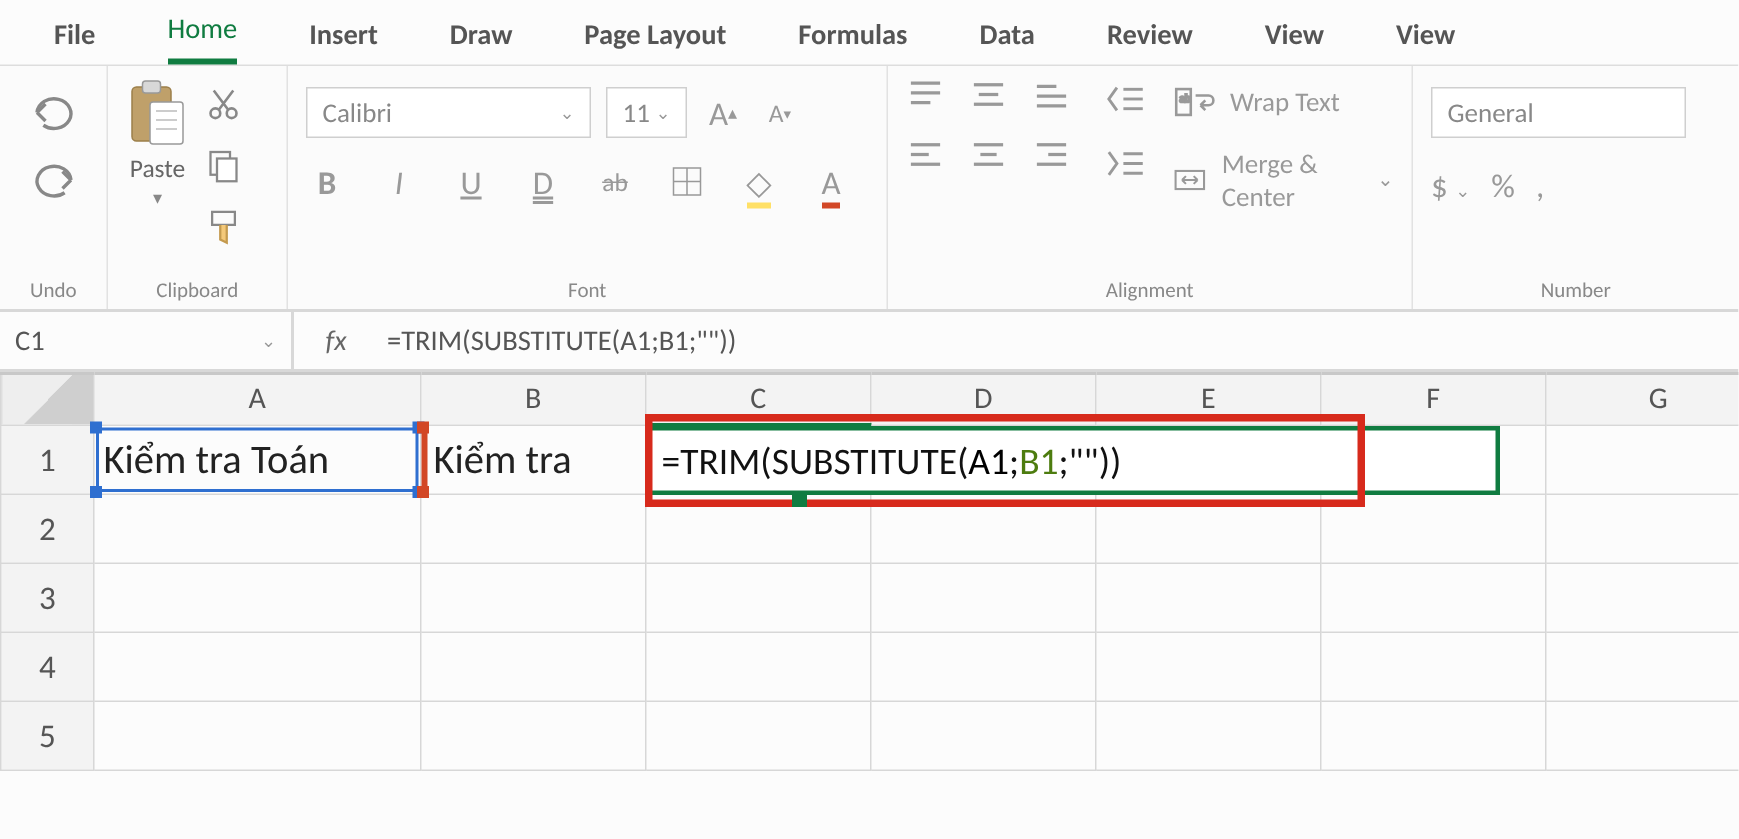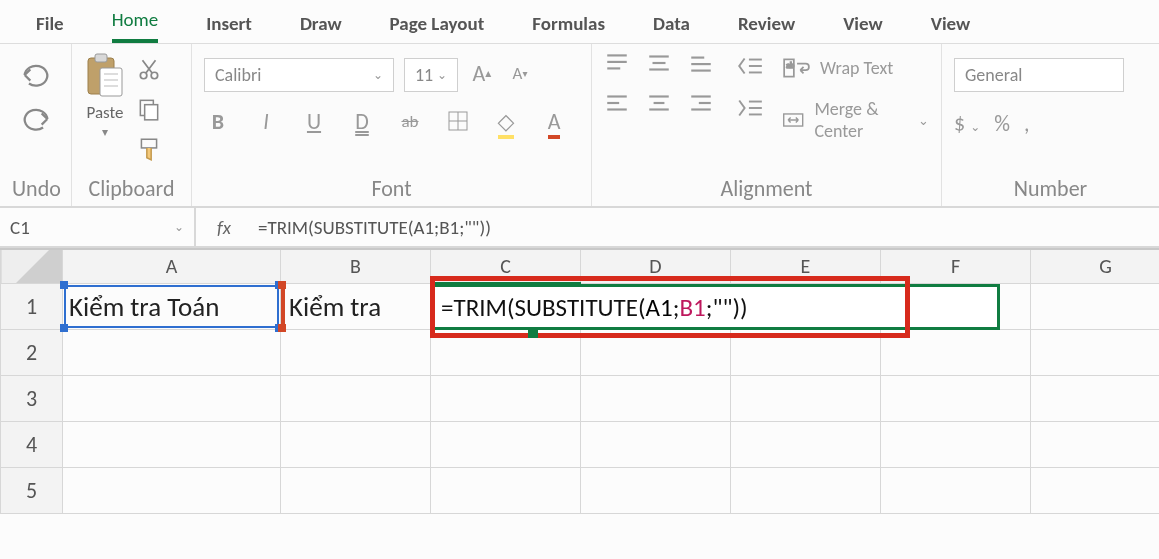--- a/index.html
+++ b/index.html
@@ -40,40 +40,40 @@
   .group {
     border-right: 1px solid #e2e2e2;
     padding: 8px 12px 4px;
     display: flex;
     flex-direction: column;
     justify-content: space-between;
     color: #a4a4a4;
   }
   .group-label {
     text-align: center;
-    font-size: 22px;
+    font-size: 14px;
     color: #888;
     padding-top: 4px;
   }
   .group-body { display:flex; align-items:flex-start; gap:10px; min-height:110px;}
 
   
   .undo-col { display:flex; flex-direction:column; gap:14px; align-items:center; padding:10px 2px;}
   .undo-col svg { width:34px; height:26px; }
 
   
   .clipstack { display:flex; flex-direction:column; align-items:center; gap:2px; color:#666;}
   .paste-icon { width:42px; height:48px; }
   .paste-label { font-size:17px; }
   .side-icons { display:flex; flex-direction:column; gap:10px; padding-top:4px; align-items:center;}
   .side-icons svg{width:26px; height:26px;}
 
   
   .font-group .group-body{flex-direction:column; gap:14px; padding-top:6px;}
-  .font-row{display:flex; gap:10px;}
+  .font-row{display:flex; align-items:center; gap:10px;}
   .select-box{
     background:#fff;border:1px solid #cfcfcf;height:34px;display:flex;align-items:center;
     padding:0 10px;font-size:18px;color:#888;
   }
   .font-name{width:190px;}
   .font-size{width:54px;}
   .chev{font-size:12px;margin-left:auto;color:#999;}
   .btn{display:flex;align-items:center;justify-content:center;color:#999;font-size:22px;min-width:28px;height:30px;}
   .btn.small{font-size:17px;}
   .under-a{position:relative;display:inline-block;}
@@ -151,21 +151,21 @@
 
   
   .formula-overlay{
     position:absolute; top:36px; left:430px; width:570px; height:46px;
     border:3px solid #107c41;
     display:flex;align-items:center;padding-left:8px;
     font-family: Calibri, sans-serif; font-size:25px; color:#111; background:#fff;
     white-space:nowrap;
   }
   .formula-overlay .tA{color:#000000;}
-  .formula-overlay .tB{color:#be185d;}
+  .formula-overlay .tB{color:#4d7c0f;}
   .red-callout{
     position:absolute;top:28px;left:430px;width:480px;height:62px;
     border:5px solid #d72a1c;pointer-events:none;
   }
   .fill-handle{
     position:absolute;width:10px;height:10px;background:#107c41;
     top:80px;left:528px;
   }
 </style>
 </head>

